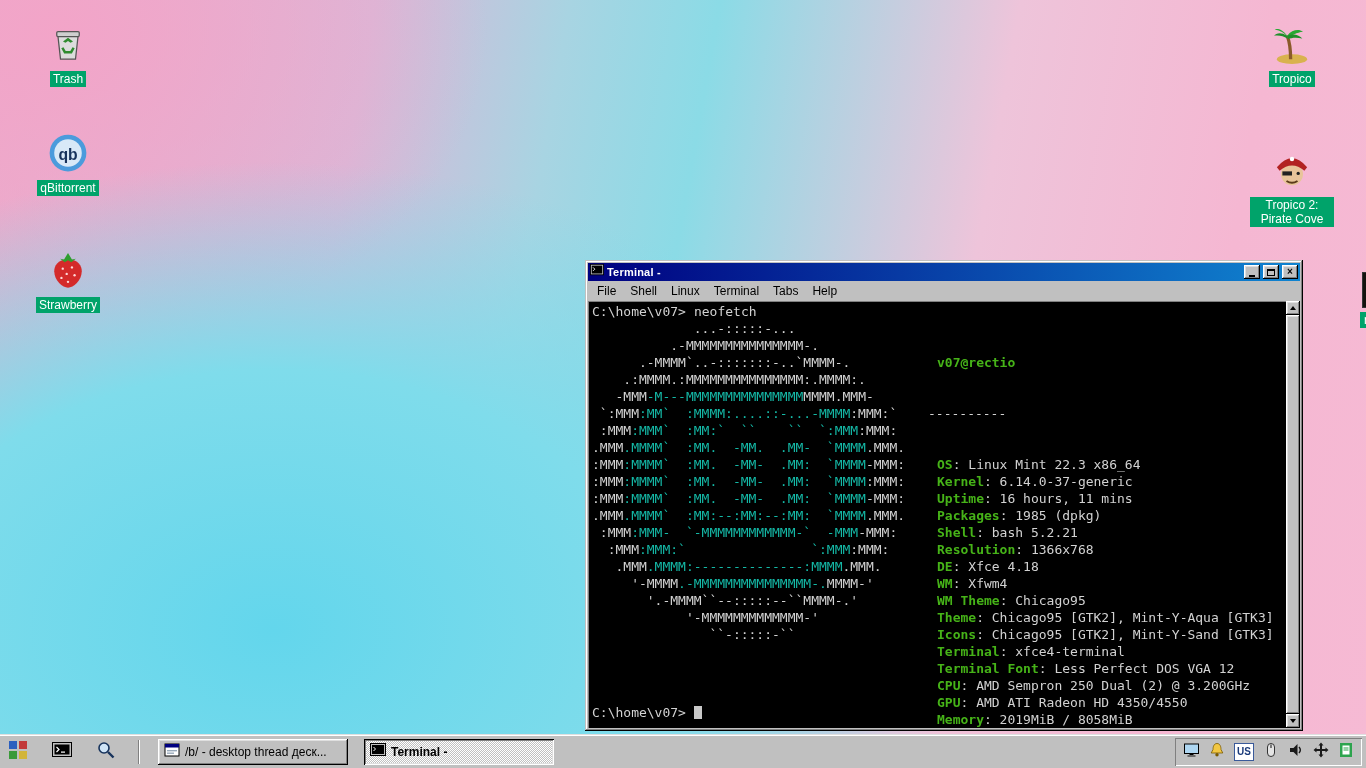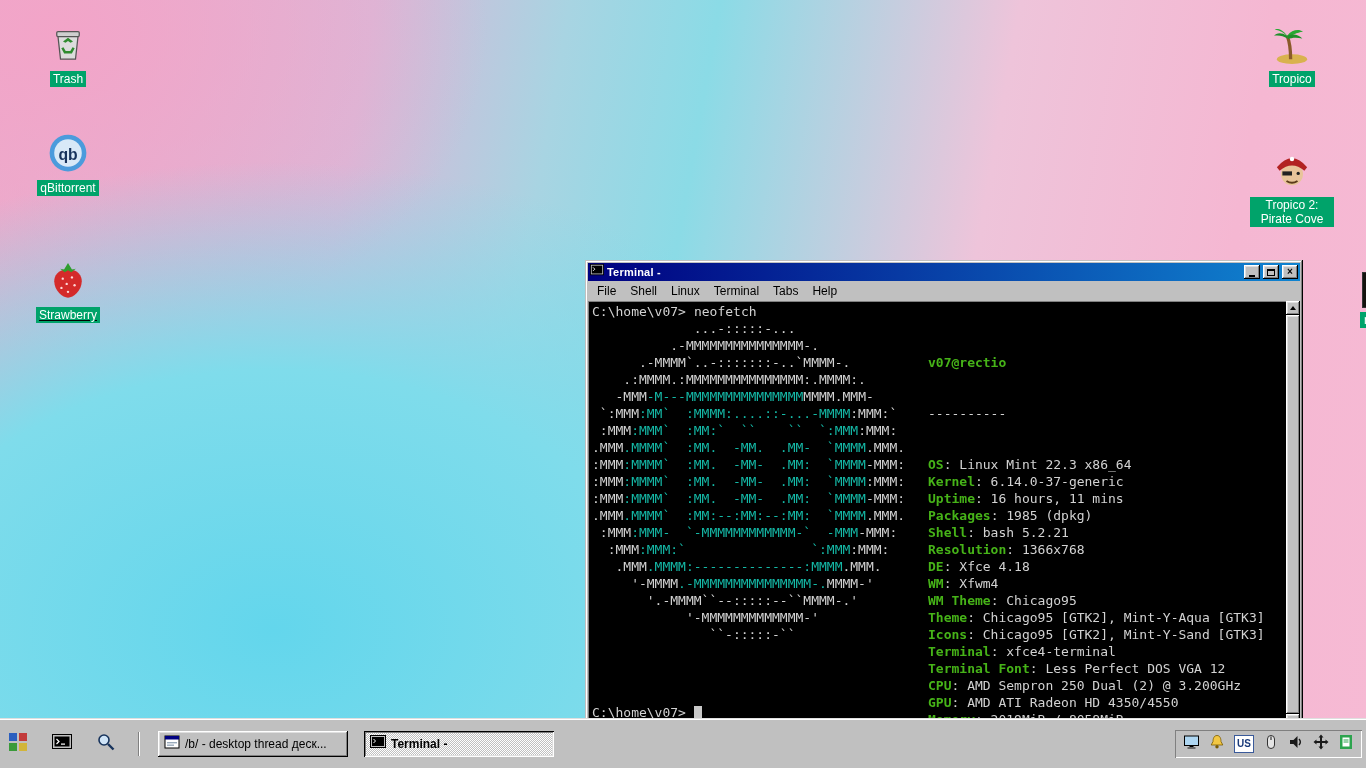--- a/index.html
+++ b/index.html
@@ -51,32 +51,32 @@
   .term-line { white-space:pre; }
   .cmd { margin-left:8px; }
   .cursor { display:inline-block; width:8px; height:13px; background:#c8c8c8; margin-left:8px; vertical-align:-2px; }
   .prompt-line { position:absolute; left:4px; bottom:7px; }
 
   .nf-row { display:flex; align-items:flex-start; }
   .ascii { margin:0; width:336px; white-space:pre; font:inherit; }
   .c-w { color:#d2d2d2; }
   .c-g { color:#14b8a6; }
   .nf-info { white-space:pre; }
-  .nf-label, .nf-title { color:#46b318; font-weight:bold; }
+  .nf-label, .nf-title { color:#46b318; font-weight:bold;margin-left:9px; }
 
   
   .v-scroll { flex:0 0 14px; background:#cdc9c3; position:relative; }
   .sb-btn { position:absolute; left:0; width:14px; height:14px; display:flex; align-items:center; justify-content:center; }
   .sb-up { top:0; } .sb-down { bottom:0; }
   .tri-up { width:0; height:0; border-left:3px solid transparent; border-right:3px solid transparent; border-bottom:4px solid #000; }
   .tri-down { width:0; height:0; border-left:3px solid transparent; border-right:3px solid transparent; border-top:4px solid #000; }
   .sb-thumb { position:absolute; top:14px; bottom:14px; left:0; width:14px; }
 
   
-  .taskbar { position:absolute; left:0; bottom:0; width:1366px; height:50px; z-index:10;
+  .taskbar { position:absolute; left:0; bottom:0; width:1366px; height:34px; z-index:10;
     background:#c0c0c0; box-shadow: inset 0 1px 0 #dfdfdf, inset 0 2px 0 #ffffff;
     display:flex; align-items:center; padding:3px 4px 2px 4px; gap:16px; }
   .ql-btn { width:28px; height:26px; display:flex; align-items:center; justify-content:center; }
   .tb-sep { width:2px; height:24px; border-left:1px solid #808080; border-right:1px solid #ffffff; margin:0 2px; }
   .task-btn { width:190px; height:26px; display:flex; align-items:center; gap:5px; padding:0 6px;
     font-size:12px; color:#000; overflow:hidden; white-space:nowrap; }
   .task-btn .tlabel { overflow:hidden; text-overflow:ellipsis; }
   .task-active { font-weight:bold;
     background-color:#c0c0c0;
     background-image:
@@ -113,21 +113,21 @@
   <span class="ic">
     <svg width="42" height="42" viewBox="0 0 32 32">
       <circle cx="16" cy="16" r="14" fill="#4b9bdc"></circle>
       <circle cx="16" cy="16" r="10.5" fill="#d8e9f7"></circle>
       <text x="16" y="21" text-anchor="middle" font-family="Liberation Sans, sans-serif" font-size="12" font-weight="bold" fill="#17335c">qb</text>
     </svg>
   </span>
   <span class="lbl">qBittorrent</span>
 </div>
 
-<div class="desk-icon" style="left:26px; top:258px;text-decoration:underline;">
+<div class="desk-icon" style="left:26px; top:248px;">
   <span class="ic">
     <svg width="42" height="42" viewBox="0 0 32 32">
       <path d="M16 8 C24 8 26.5 13 26.5 17 C26.5 24 20 29.5 16 29.5 C12 29.5 5.5 24 5.5 17 C5.5 13 8 8 16 8 Z" fill="#d42a2a"></path>
       <path d="M16 3 L13 8 L10 7.5 L13.5 10 L16 8.5 L18.5 10 L22 7.5 L19 8 Z" fill="#2f9e2f"></path>
       <circle cx="12" cy="15" r="0.9" fill="#ffd9d9"></circle>
         <circle cx="19" cy="14" r="0.9" fill="#ffd9d9"></circle>
       <circle cx="15" cy="19" r="0.9" fill="#ffd9d9"></circle>
         <circle cx="21" cy="20" r="0.9" fill="#ffd9d9"></circle>
       <circle cx="11" cy="22" r="0.9" fill="#ffd9d9"></circle>
         <circle cx="16" cy="25" r="0.9" fill="#ffd9d9"></circle>

